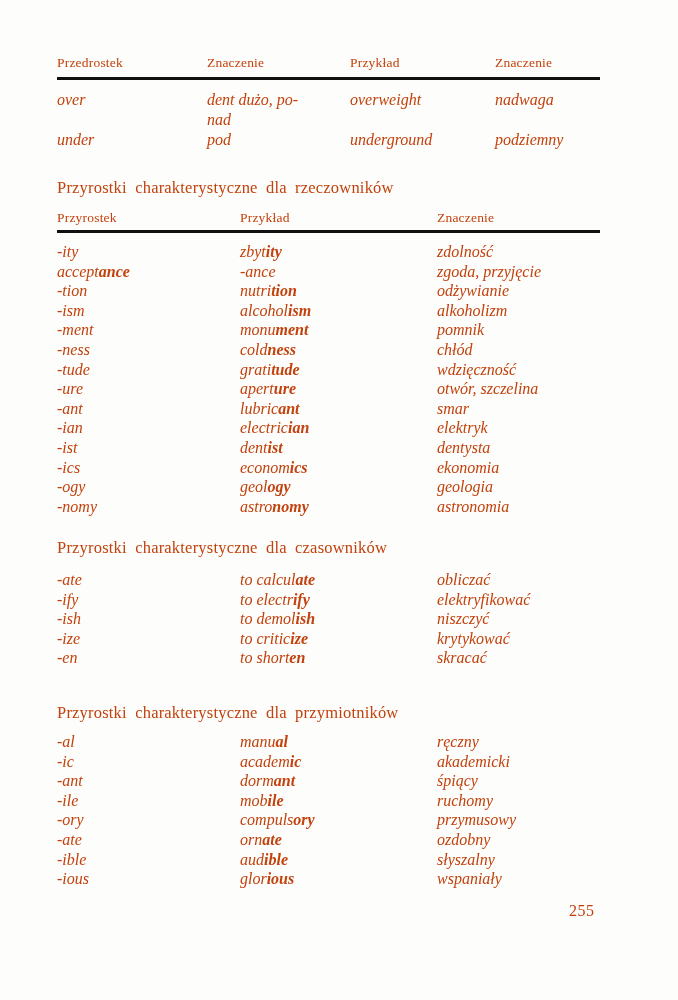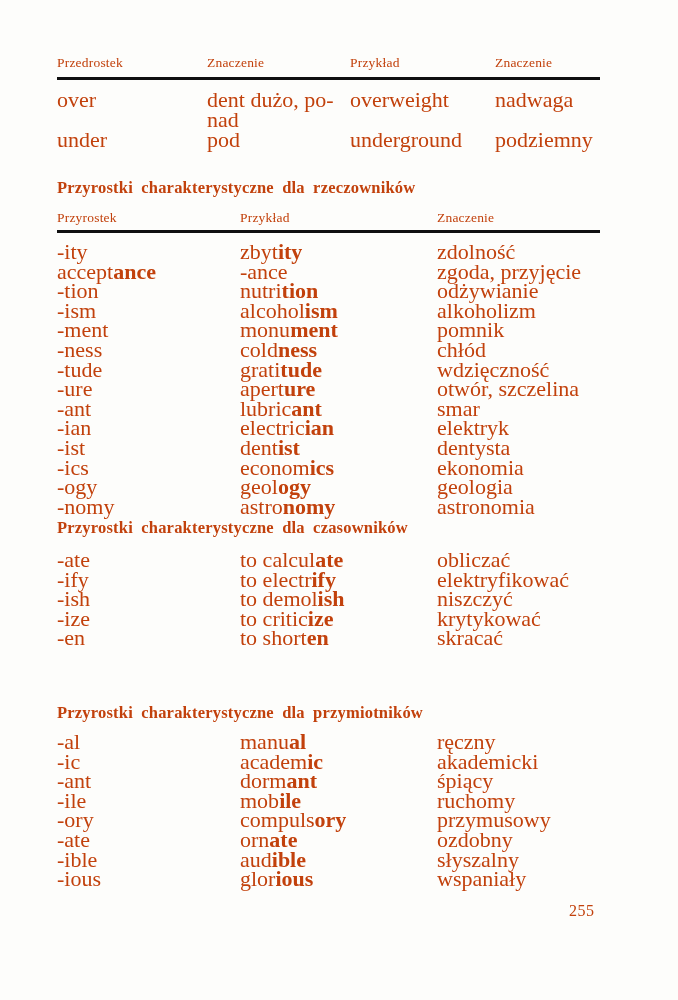--- a/index.html
+++ b/index.html
@@ -8,44 +8,44 @@
     width:678px;height:1000px;
     background:#fdfdfb;
     color:#c2410c;
     font-family:"Liberation Serif","DejaVu Serif",serif;
     overflow:hidden;
     padding-left:28px;
   }
   .block{position:absolute;left:57px;width:543px;}
   #prefix-table{top:55px;}
   #section-0{top:178px;}
-  #section-1{top:518px;}
+  #section-1{top:538px;}
   #section-2{top:703px;}
 
   .hrow{display:grid;font-size:13.5px;line-height:16px;letter-spacing:0.2px;}
   .grid4{grid-template-columns:150px 143px 145px 1fr;}
   .grid3{grid-template-columns:183px 197px 1fr;}
   .rule{border-top:3px solid #101010;margin-top:6px;}
   #section-0 .hrow{margin-top:12px;}
   #section-0 .rule{margin-top:4px;}
 
-  .rows{font-size:22px;line-height:19.6px;}
+  .rows{font-size:16px;line-height:19.6px;font-style:italic;}
   #prefix-rows{margin-top:10px;line-height:20px;}
   #section-0-rows{margin-top:9px;}
   #section-1-rows{margin-top:12px;}
   #section-2-rows{margin-top:9px;}
 
   .prow{display:grid;grid-template-columns:150px 143px 145px 1fr;}
   .srow{display:grid;grid-template-columns:183px 197px 1fr;}
   .cell{display:block;}
   .pre{white-space:pre-line;}
   .sfx{font-weight:700;}
 
   .stitle{
-    font-size:16.5px;font-weight:700;line-height:20px;
+    font-size:16.5px;font-weight:400;line-height:20px;
     word-spacing:4px;letter-spacing:0.2px;
   }
   .pagenum{
     position:absolute;left:569px;top:902px;
     font-size:16px;letter-spacing:0.5px;text-align:center;
   }
 </style>
 </head>
 <body>
 

